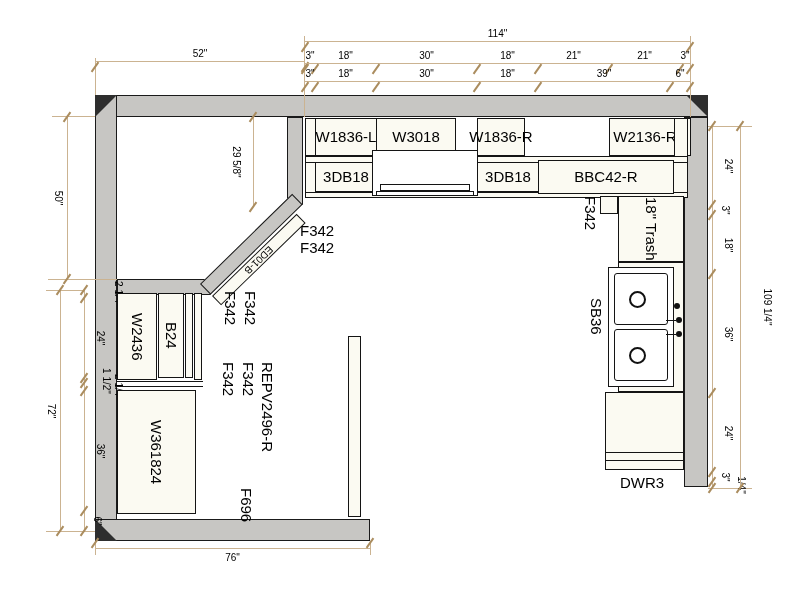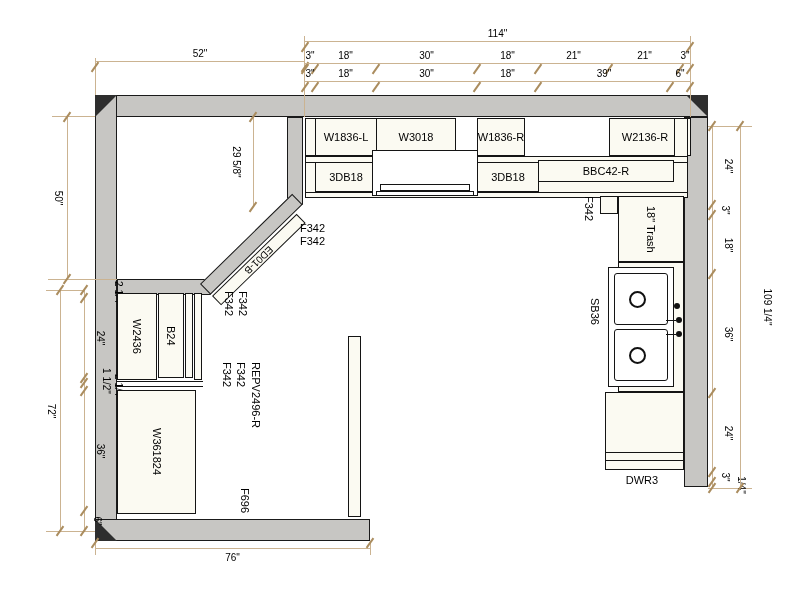--- a/index.html
+++ b/index.html
@@ -5,21 +5,21 @@
   html,body{margin:0;padding:0;background:#fff}
   #canvas{position:relative;width:792px;height:612px;background:#ffffff;
     font-family:"Liberation Sans",sans-serif;overflow:hidden}
   .wall{position:absolute;background:#c7c6c3;border:1px solid #1a1a1a;box-sizing:border-box}
   .tri{position:absolute;width:22px;height:22px;background:#2e2e2e}
   .box{position:absolute;background:#fbfaf2;border:1px solid #141414;box-sizing:border-box}
   .white{background:#ffffff}
   .line{position:absolute;background:#141414}
   .ext{position:absolute;background:#cbb391}
   .t{font-size:10px;line-height:1.15;color:#000;white-space:nowrap}
-  .cab{font-size:11px}
+  .cab{font-size:15px}
   .lbl{display:flex;align-items:center;justify-content:center}
   .vtext{writing-mode:vertical-rl}
   .free{position:absolute}
   
   .chain-h{position:absolute;display:flex;height:14px}
   .chain-h .seg{position:relative;box-sizing:border-box;border-bottom:1px solid #cbb391;
     display:flex;justify-content:center;align-items:flex-end}
   .chain-h .seg .t{margin-bottom:2px}
   .chain-h.below .seg{border-bottom:none;border-top:1px solid #cbb391;align-items:flex-start}
   .chain-h.below .seg .t{margin-top:3px}
@@ -214,21 +214,21 @@
 
   <div class="box" style="left:305px;top:156px;width:383px;height:42px"></div>
   <div class="line" style="left:305px;top:162px;width:383px;height:1px"></div>
   <div class="line" style="left:305px;top:192px;width:383px;height:1px"></div>
   <div class="box lbl" style="left:315px;top:162px;width:62px;height:30px">
       <span class="t cab">3DB18</span>
     </div>
   <div class="box lbl" style="left:477px;top:162px;width:62px;height:30px">
       <span class="t cab">3DB18</span>
     </div>
-  <div class="box lbl" style="left:538px;top:160px;width:136px;height:22px">
+  <div class="box lbl" style="left:538px;top:160px;width:136px;height:34px">
       <span class="t cab">BBC42-R</span>
     </div>
 
   <div class="box white" style="left:372px;top:150px;width:106px;height:46px"></div>
   <div class="box white" style="left:380px;top:184px;width:90px;height:7px"></div>
   <div class="box white" style="left:376px;top:191px;width:98px;height:5px"></div>
 
   <div class="box diagbox" style="left:212px;top:296px;width:118px;height:13px;transform:rotate(-44.2deg);transform-origin:left top">
     <span class="t">ED01-B</span>
   </div>

